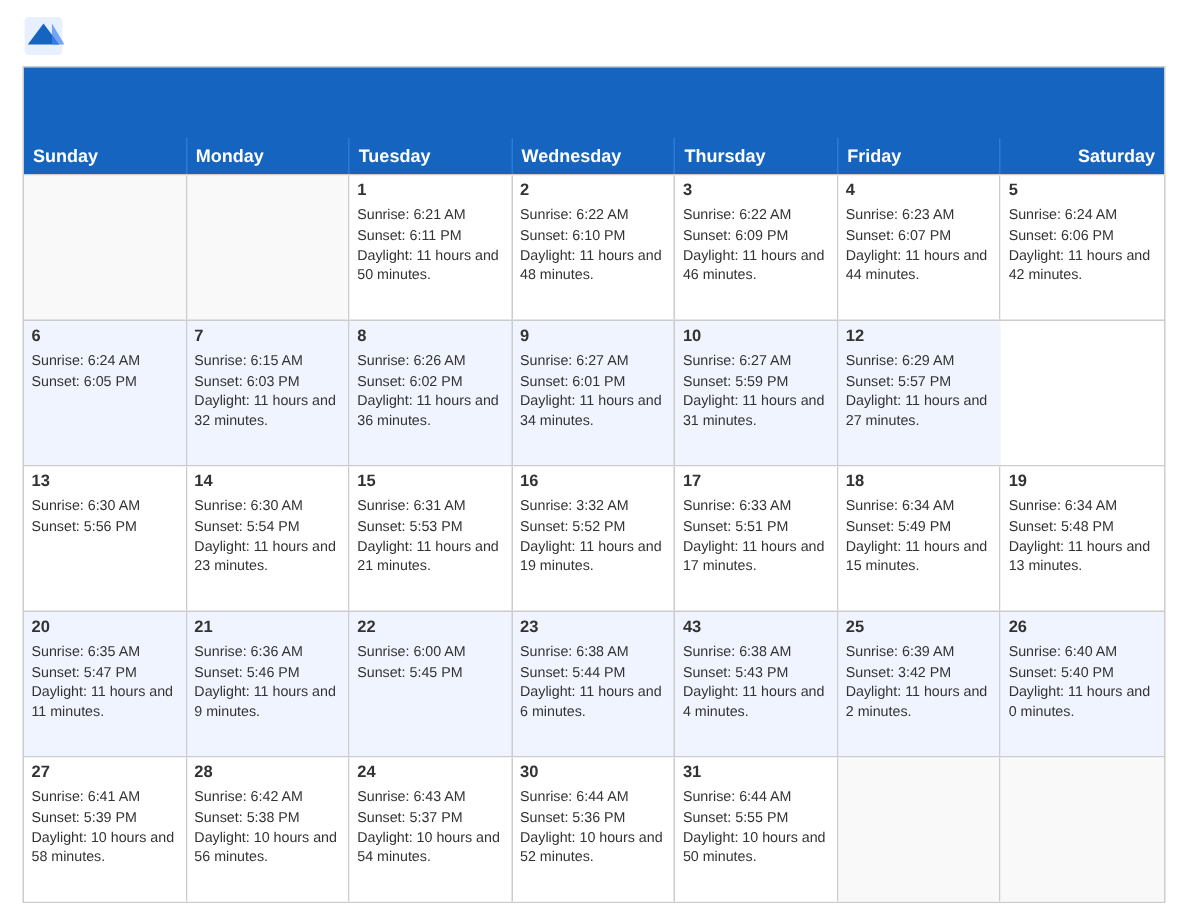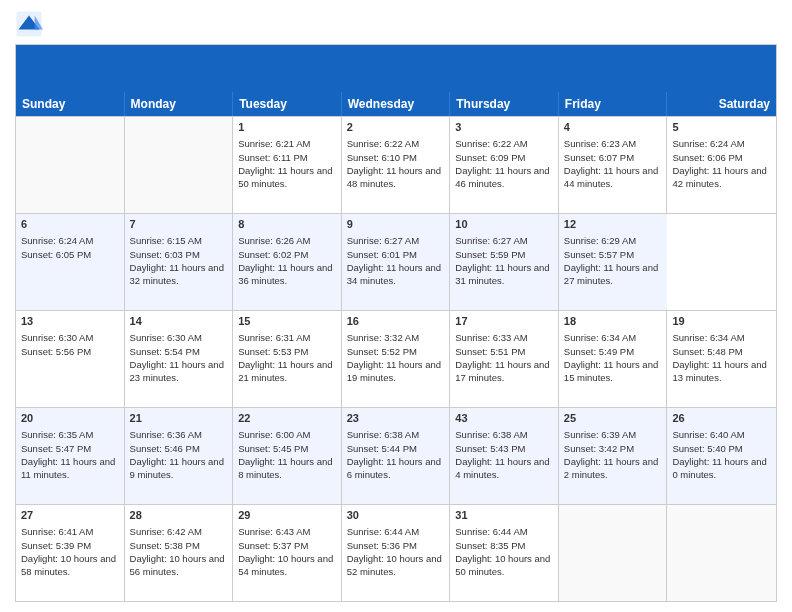--- a/index.html
+++ b/index.html
@@ -181,30 +181,30 @@
           <div class="cal-cell"><span class="day-num">14</span><span>Sunrise: 6:30 AM</span><br><span>Sunset: 5:54 PM</span><br><span>Daylight: 11 hours and 23 minutes.</span></div>
           <div class="cal-cell"><span class="day-num">15</span><span>Sunrise: 6:31 AM</span><br><span>Sunset: 5:53 PM</span><br><span>Daylight: 11 hours and 21 minutes.</span></div>
           <div class="cal-cell"><span class="day-num">16</span><span>Sunrise: 3:32 AM</span><br><span>Sunset: 5:52 PM</span><br><span>Daylight: 11 hours and 19 minutes.</span></div>
           <div class="cal-cell"><span class="day-num">17</span><span>Sunrise: 6:33 AM</span><br><span>Sunset: 5:51 PM</span><br><span>Daylight: 11 hours and 17 minutes.</span></div>
           <div class="cal-cell"><span class="day-num">18</span><span>Sunrise: 6:34 AM</span><br><span>Sunset: 5:49 PM</span><br><span>Daylight: 11 hours and 15 minutes.</span></div>
           <div class="cal-cell"><span class="day-num">19</span><span>Sunrise: 6:34 AM</span><br><span>Sunset: 5:48 PM</span><br><span>Daylight: 11 hours and 13 minutes.</span></div>
         </div>
         <div class="cal-row">
           <div class="cal-cell"><span class="day-num">20</span><span>Sunrise: 6:35 AM</span><br><span>Sunset: 5:47 PM</span><br><span>Daylight: 11 hours and 11 minutes.</span></div>
           <div class="cal-cell"><span class="day-num">21</span><span>Sunrise: 6:36 AM</span><br><span>Sunset: 5:46 PM</span><br><span>Daylight: 11 hours and 9 minutes.</span></div>
-          <div class="cal-cell"><span class="day-num">22</span><span>Sunrise: 6:00 AM</span><br><span>Sunset: 5:45 PM</span><br><span>Daylight: 11 hours and 8 minutes.</span></div>
+          <div class="cal-cell"><span class="day-num">22</span><span>Sunrise: 6:00 AM</span><br><span>Sunset: 5:45 PM</span><br></div>
           <div class="cal-cell"><span class="day-num">23</span><span>Sunrise: 6:38 AM</span><br><span>Sunset: 5:44 PM</span><br><span>Daylight: 11 hours and 6 minutes.</span></div>
           <div class="cal-cell"><span class="day-num">43</span><span>Sunrise: 6:38 AM</span><br><span>Sunset: 5:43 PM</span><br><span>Daylight: 11 hours and 4 minutes.</span></div>
           <div class="cal-cell"><span class="day-num">25</span><span>Sunrise: 6:39 AM</span><br><span>Sunset: 3:42 PM</span><br><span>Daylight: 11 hours and 2 minutes.</span></div>
           <div class="cal-cell"><span class="day-num">26</span><span>Sunrise: 6:40 AM</span><br><span>Sunset: 5:40 PM</span><br><span>Daylight: 11 hours and 0 minutes.</span></div>
         </div>
         <div class="cal-row">
           <div class="cal-cell"><span class="day-num">27</span><span>Sunrise: 6:41 AM</span><br><span>Sunset: 5:39 PM</span><br><span>Daylight: 10 hours and 58 minutes.</span></div>
           <div class="cal-cell"><span class="day-num">28</span><span>Sunrise: 6:42 AM</span><br><span>Sunset: 5:38 PM</span><br><span>Daylight: 10 hours and 56 minutes.</span></div>
-          <div class="cal-cell"><span class="day-num">29</span><span>Sunrise: 6:43 AM</span><br><span>Sunset: 5:37 PM</span><br><span>Daylight: 10 hours and 54 minutes.</span></div>
+          <div class="cal-cell"><span class="day-num">24</span><span>Sunrise: 6:43 AM</span><br><span>Sunset: 5:37 PM</span><br><span>Daylight: 10 hours and 54 minutes.</span></div>
           <div class="cal-cell"><span class="day-num">30</span><span>Sunrise: 6:44 AM</span><br><span>Sunset: 5:36 PM</span><br><span>Daylight: 10 hours and 52 minutes.</span></div>
-          <div class="cal-cell"><span class="day-num">31</span><span>Sunrise: 6:44 AM</span><br><span>Sunset: 8:35 PM</span><br><span>Daylight: 10 hours and 50 minutes.</span></div>
+          <div class="cal-cell"><span class="day-num">31</span><span>Sunrise: 6:44 AM</span><br><span>Sunset: 5:55 PM</span><br><span>Daylight: 10 hours and 50 minutes.</span></div>
           <div class="cal-cell empty"></div>
           <div class="cal-cell empty"></div>
         </div>
       </div>
   </div>
 </div>
 
 </body></html>

